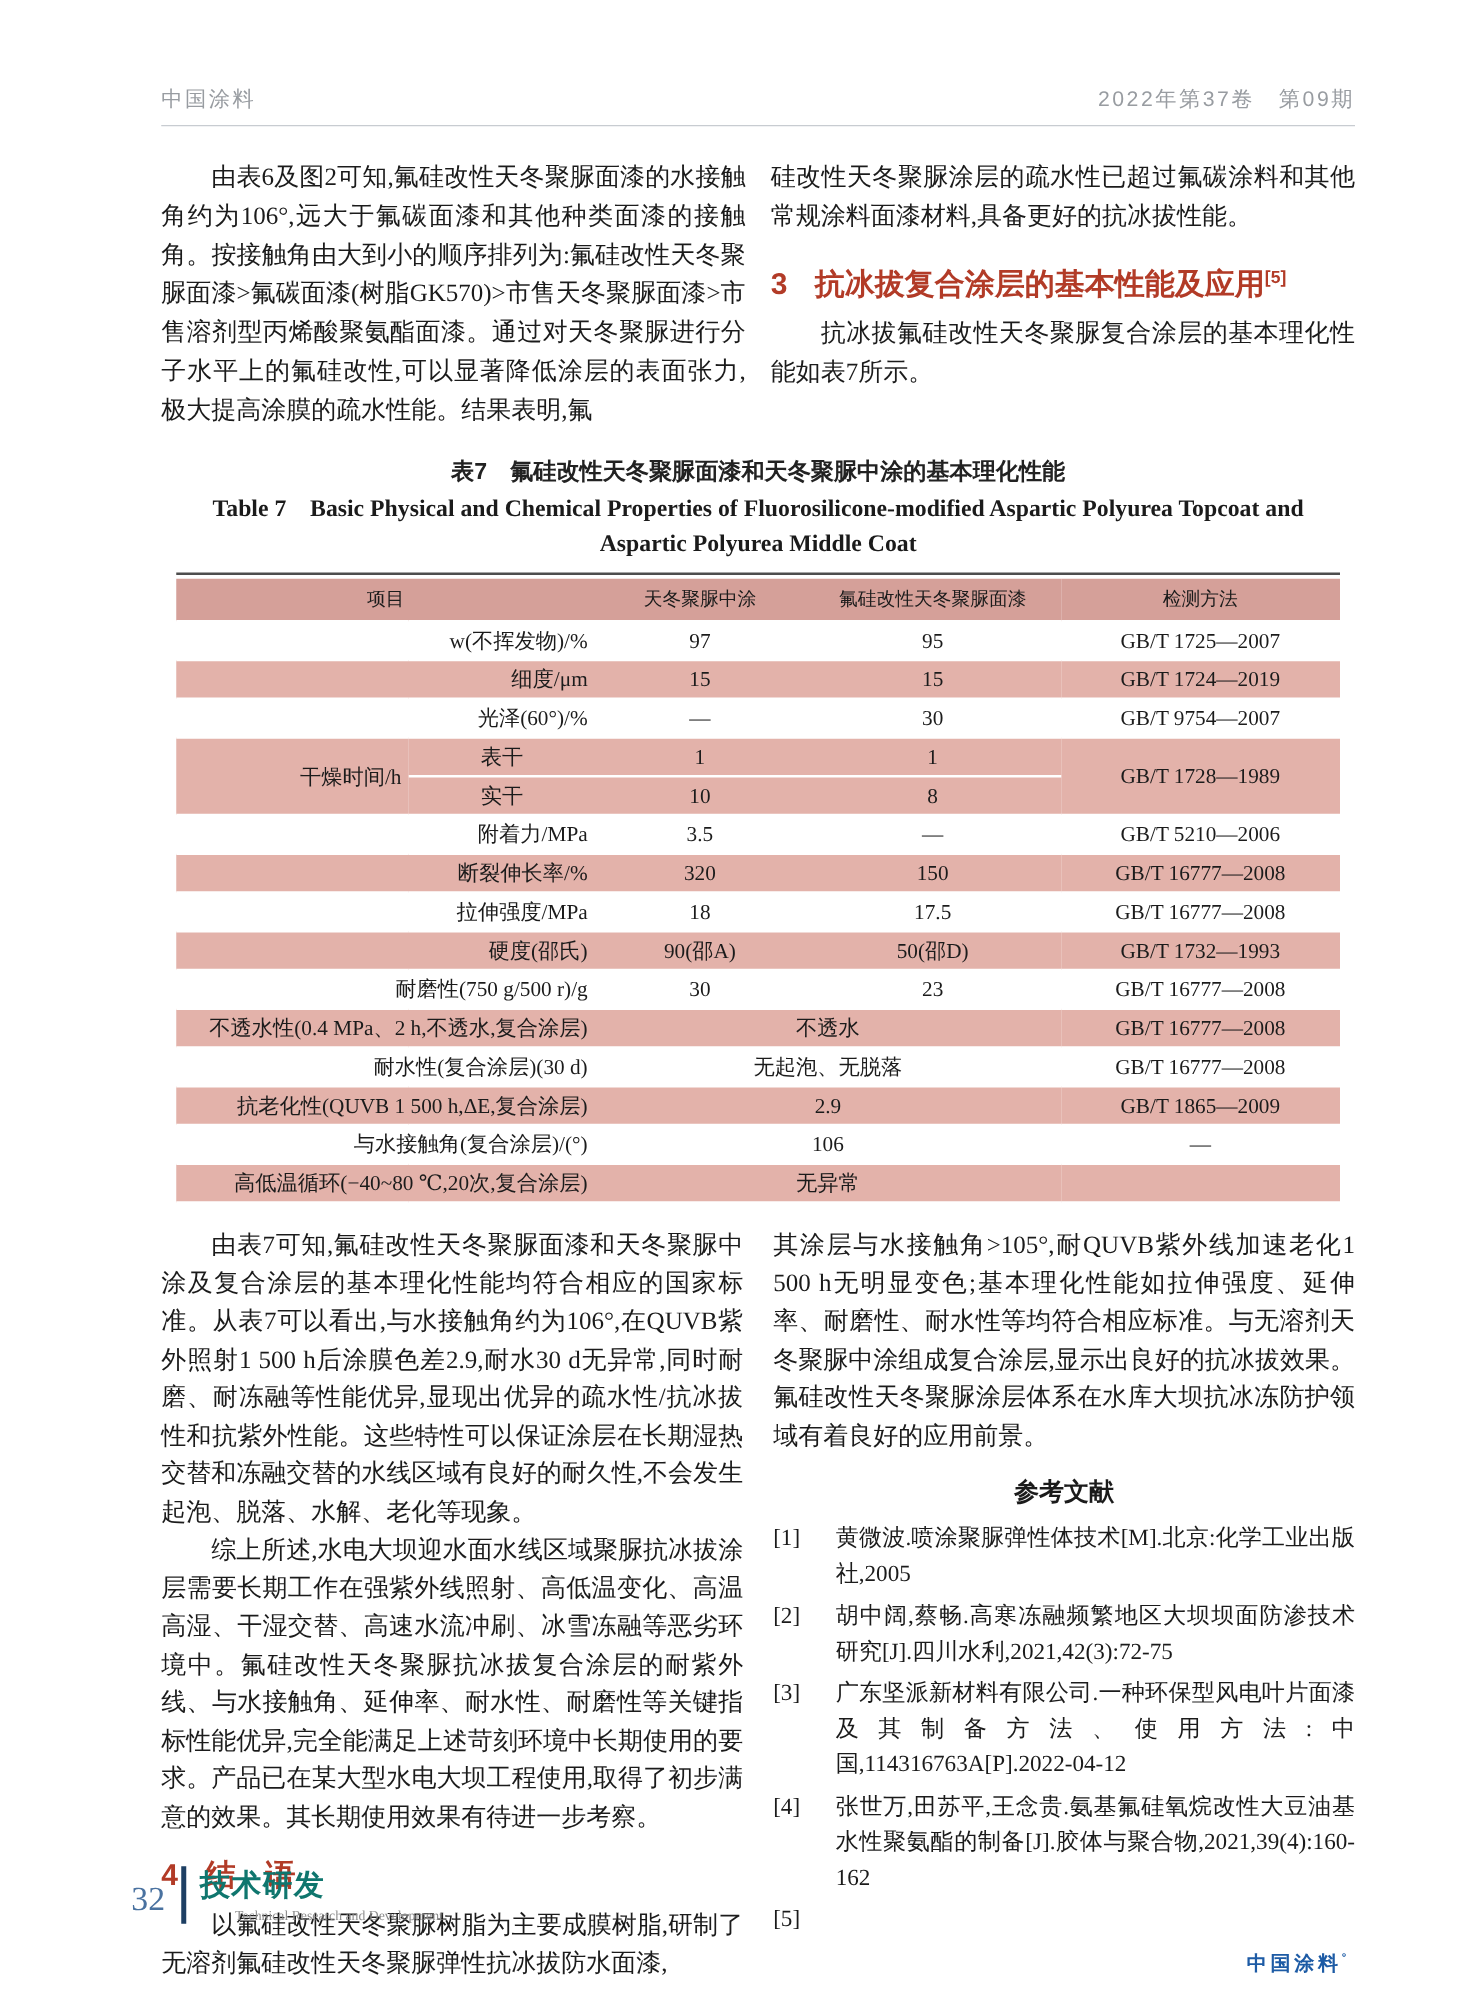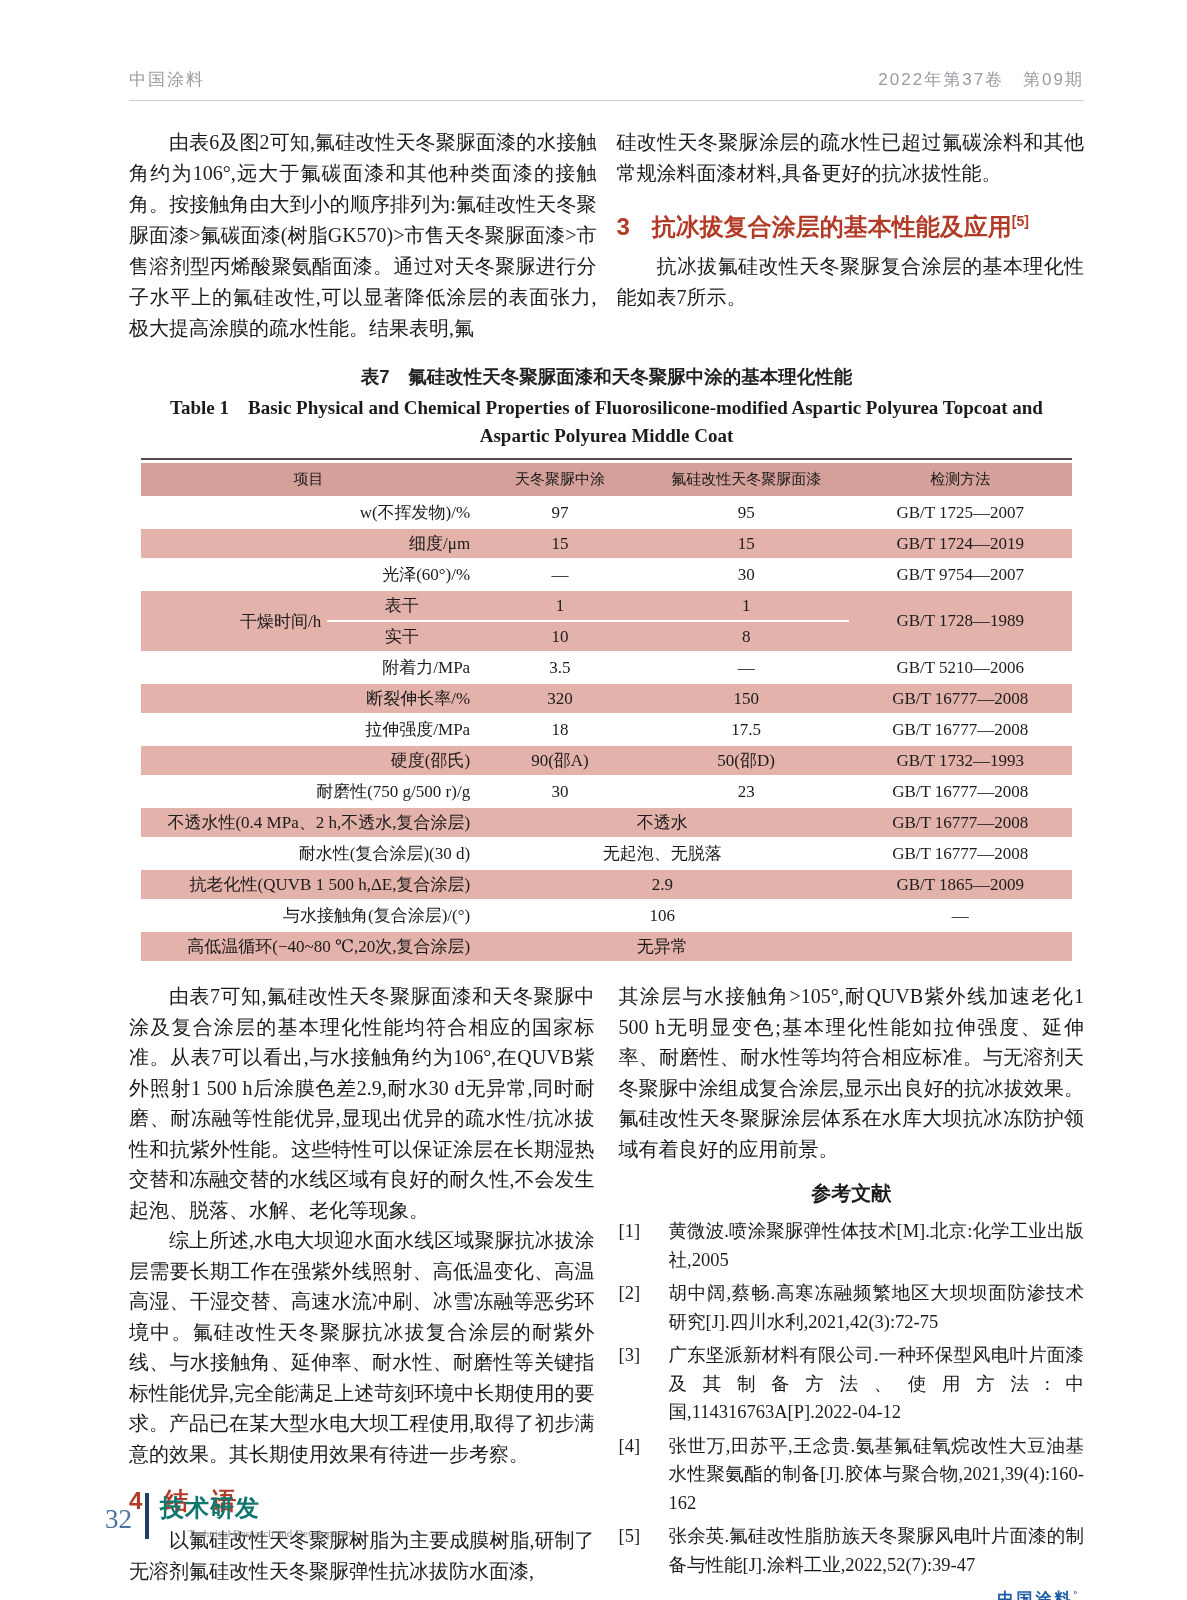--- a/index.html
+++ b/index.html
@@ -82,21 +82,21 @@
       <div class="col">
         <p class="body">硅改性天冬聚脲涂层的疏水性已超过氟碳涂料和其他常规涂料面漆材料,具备更好的抗冰拔性能。</p>
         <h3 class="sec">
           <span class="num">3</span><span>抗冰拔复合涂层的基本性能及应用</span><sup>[5]</sup>
         </h3>
         <p class="body indent">抗冰拔氟硅改性天冬聚脲复合涂层的基本理化性能如表7所示。</p>
       </div>
     </div>
 
     <div class="cap-zh">表7　氟硅改性天冬聚脲面漆和天冬聚脲中涂的基本理化性能</div>
-    <div class="cap-en">Table 1　Basic Physical and Chemical Properties of Fluorosilicone-modified Aspartic Polyurea Topcoat and Aspartic Polyurea Middle Coat</div>
+    <div class="cap-en">Table 7　Basic Physical and Chemical Properties of Fluorosilicone-modified Aspartic Polyurea Topcoat and Aspartic Polyurea Middle Coat</div>
 
     <div class="tblwrap">
       <div class="rule-top"></div>
       <table class="props">
         <colgroup>
           <col style="width:20%">
             <col style="width:16%">
             <col style="width:18%">
             <col style="width:22%">
             <col style="width:24%">
@@ -221,21 +221,20 @@
             <div class="ref">
               <span class="rid">[3]</span>
               <span class="rtext">广东坚派新材料有限公司.一种环保型风电叶片面漆及其制备方法、使用方法:中国,114316763A[P].2022-04-12</span>
             </div>
             <div class="ref">
               <span class="rid">[4]</span>
               <span class="rtext">张世万,田苏平,王念贵.氨基氟硅氧烷改性大豆油基水性聚氨酯的制备[J].胶体与聚合物,2021,39(4):160-162</span>
             </div>
             <div class="ref">
               <span class="rid">[5]</span>
-              <span class="rtext">张余英.氟硅改性脂肪族天冬聚脲风电叶片面漆的制备与性能[J].涂料工业,2022,52(7):39-47</span>
             </div>
           </div>
         <div class="logo">
           <div class="zh"><span>中国涂料</span><span class="mark">°</span></div>
 
         </div>
       </div>
     </div>
 
   </div>

